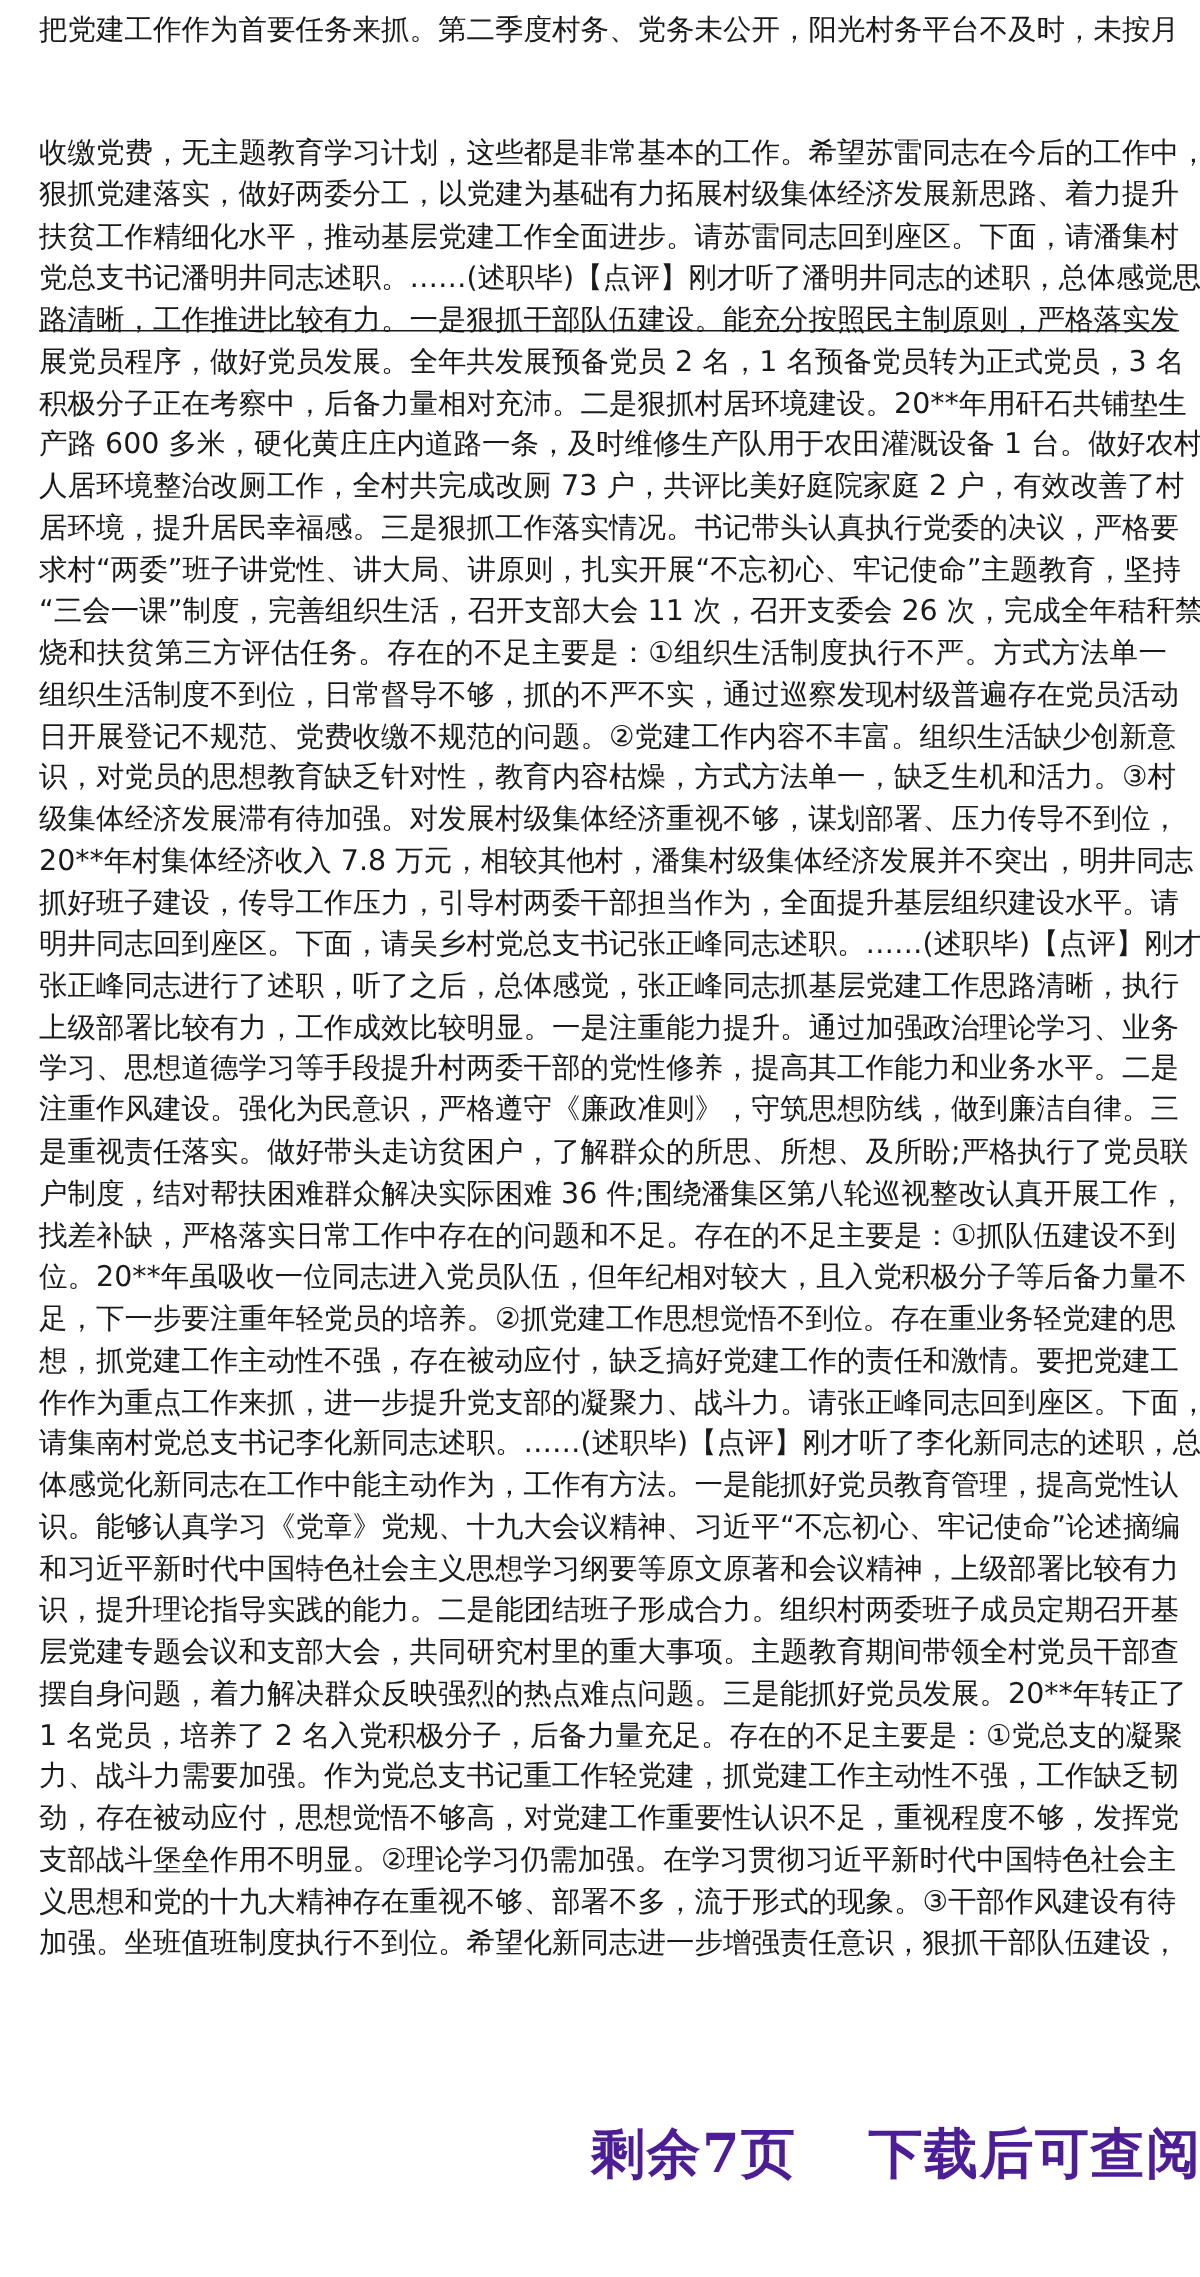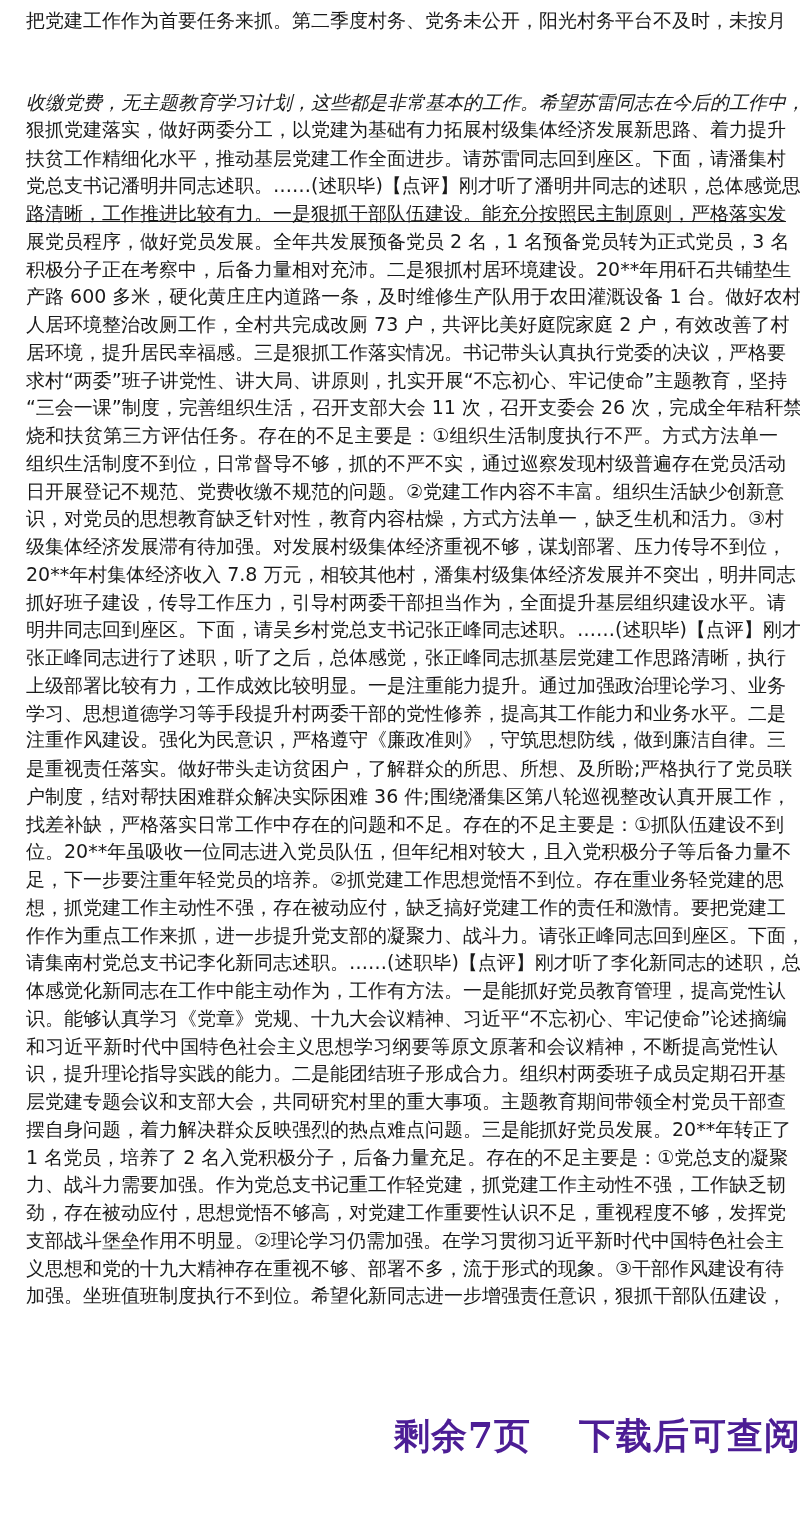--- a/index.html
+++ b/index.html
@@ -15,21 +15,21 @@
   .banner span { display: inline-block; }
   .banner .gap { width: 48px; }
 </style>
 </head>
 <body>
 
 <div class="page">
   <div class="line" style="top:8px;">把党建工作作为首要任务来抓。第二季度村务、党务未公开，阳光村务平台不及时，未按月</div>
 
   <div id="lines">
-      <div class="line" style="top: 90px; font-style: italic;">收缴党费，无主题教育学习计划，这些都是非常基本的工作。希望苏雷同志在今后的工作中，</div>
+      <div class="line" style="top: 90px;">收缴党费，无主题教育学习计划，这些都是非常基本的工作。希望苏雷同志在今后的工作中，</div>
       <div class="line" style="top: 117.75px; font-family: Liberation Serif, serif;">狠抓党建落实，做好两委分工，以党建为基础有力拓展村级集体经济发展新思路、着力提升</div>
       <div class="line" style="top: 145.5px;">扶贫工作精细化水平，推动基层党建工作全面进步。请苏雷同志回到座区。下面，请潘集村</div>
       <div class="line" style="top: 173.25px;">党总支书记潘明井同志述职。……(述职毕)【点评】刚才听了潘明井同志的述职，总体感觉思</div>
       <div class="line" style="top: 201px; text-decoration: underline;">路清晰，工作推进比较有力。一是狠抓干部队伍建设。能充分按照民主制原则，严格落实发</div>
       <div class="line" style="top: 228.75px;">展党员程序，做好党员发展。全年共发展预备党员 2 名，1 名预备党员转为正式党员，3 名</div>
       <div class="line" style="top: 256.5px;">积极分子正在考察中，后备力量相对充沛。二是狠抓村居环境建设。20**年用矸石共铺垫生</div>
       <div class="line" style="top: 284.25px;">产路 600 多米，硬化黄庄庄内道路一条，及时维修生产队用于农田灌溉设备 1 台。做好农村</div>
       <div class="line" style="top: 312px;">人居环境整治改厕工作，全村共完成改厕 73 户，共评比美好庭院家庭 2 户，有效改善了村</div>
       <div class="line" style="top: 339.75px;">居环境，提升居民幸福感。三是狠抓工作落实情况。书记带头认真执行党委的决议，严格要</div>
       <div class="line" style="top: 367.5px;">求村“两委”班子讲党性、讲大局、讲原则，扎实开展“不忘初心、牢记使命”主题教育，坚持</div>
@@ -37,33 +37,33 @@
       <div class="line" style="top: 423px;">烧和扶贫第三方评估任务。存在的不足主要是：①组织生活制度执行不严。方式方法单一</div>
       <div class="line" style="top: 450.75px;">组织生活制度不到位，日常督导不够，抓的不严不实，通过巡察发现村级普遍存在党员活动</div>
       <div class="line" style="top: 478.5px;">日开展登记不规范、党费收缴不规范的问题。②党建工作内容不丰富。组织生活缺少创新意</div>
       <div class="line" style="top: 506.25px;">识，对党员的思想教育缺乏针对性，教育内容枯燥，方式方法单一，缺乏生机和活力。③村</div>
       <div class="line" style="top: 534px;">级集体经济发展滞有待加强。对发展村级集体经济重视不够，谋划部署、压力传导不到位，</div>
       <div class="line" style="top: 561.75px;">20**年村集体经济收入 7.8 万元，相较其他村，潘集村级集体经济发展并不突出，明井同志</div>
       <div class="line" style="top: 589.5px;">抓好班子建设，传导工作压力，引导村两委干部担当作为，全面提升基层组织建设水平。请</div>
       <div class="line" style="top: 617.25px;">明井同志回到座区。下面，请吴乡村党总支书记张正峰同志述职。……(述职毕)【点评】刚才，</div>
       <div class="line" style="top: 645px;">张正峰同志进行了述职，听了之后，总体感觉，张正峰同志抓基层党建工作思路清晰，执行</div>
       <div class="line" style="top: 672.75px;">上级部署比较有力，工作成效比较明显。一是注重能力提升。通过加强政治理论学习、业务</div>
-      <div class="line" style="top: 700.5px;">学习、思想道德学习等手段提升村两委干部的党性修养，提高其工作能力和业务水平。二是</div>
+      <div class="line" style="top: 700.5px; font-family: Liberation Mono, monospace;">学习、思想道德学习等手段提升村两委干部的党性修养，提高其工作能力和业务水平。二是</div>
       <div class="line" style="top: 728.25px; font-family: Liberation Serif, serif;">注重作风建设。强化为民意识，严格遵守《廉政准则》，守筑思想防线，做到廉洁自律。三</div>
       <div class="line" style="top: 756px;">是重视责任落实。做好带头走访贫困户，了解群众的所思、所想、及所盼;严格执行了党员联</div>
       <div class="line" style="top: 783.75px;">户制度，结对帮扶困难群众解决实际困难 36 件;围绕潘集区第八轮巡视整改认真开展工作，</div>
       <div class="line" style="top: 811.5px;">找差补缺，严格落实日常工作中存在的问题和不足。存在的不足主要是：①抓队伍建设不到</div>
       <div class="line" style="top: 839.25px;">位。20**年虽吸收一位同志进入党员队伍，但年纪相对较大，且入党积极分子等后备力量不</div>
       <div class="line" style="top: 867px;">足，下一步要注重年轻党员的培养。②抓党建工作思想觉悟不到位。存在重业务轻党建的思</div>
       <div class="line" style="top: 894.75px;">想，抓党建工作主动性不强，存在被动应付，缺乏搞好党建工作的责任和激情。要把党建工</div>
       <div class="line" style="top: 922.5px;">作作为重点工作来抓，进一步提升党支部的凝聚力、战斗力。请张正峰同志回到座区。下面，</div>
       <div class="line" style="top: 950.25px;">请集南村党总支书记李化新同志述职。……(述职毕)【点评】刚才听了李化新同志的述职，总</div>
       <div class="line" style="top: 978px;">体感觉化新同志在工作中能主动作为，工作有方法。一是能抓好党员教育管理，提高党性认</div>
       <div class="line" style="top: 1005.75px;">识。能够认真学习《党章》党规、十九大会议精神、习近平“不忘初心、牢记使命”论述摘编</div>
-      <div class="line" style="top: 1033.5px;">和习近平新时代中国特色社会主义思想学习纲要等原文原著和会议精神，不断提高党性认</div>
+      <div class="line" style="top: 1033.5px;">和习近平新时代中国特色社会主义思想学习纲要等原文原著和会议精神，上级部署比较有力</div>
       <div class="line" style="top: 1061.25px;">识，提升理论指导实践的能力。二是能团结班子形成合力。组织村两委班子成员定期召开基</div>
       <div class="line" style="top: 1089px;">层党建专题会议和支部大会，共同研究村里的重大事项。主题教育期间带领全村党员干部查</div>
       <div class="line" style="top: 1116.75px;">摆自身问题，着力解决群众反映强烈的热点难点问题。三是能抓好党员发展。20**年转正了</div>
       <div class="line" style="top: 1144.5px;">1 名党员，培养了 2 名入党积极分子，后备力量充足。存在的不足主要是：①党总支的凝聚</div>
       <div class="line" style="top: 1172.25px;">力、战斗力需要加强。作为党总支书记重工作轻党建，抓党建工作主动性不强，工作缺乏韧</div>
       <div class="line" style="top: 1200px;">劲，存在被动应付，思想觉悟不够高，对党建工作重要性认识不足，重视程度不够，发挥党</div>
       <div class="line" style="top: 1227.75px;">支部战斗堡垒作用不明显。②理论学习仍需加强。在学习贯彻习近平新时代中国特色社会主</div>
       <div class="line" style="top: 1255.5px;">义思想和党的十九大精神存在重视不够、部署不多，流于形式的现象。③干部作风建设有待</div>
       <div class="line last" style="top: 1283.25px;">加强。坐班值班制度执行不到位。希望化新同志进一步增强责任意识，狠抓干部队伍建设，</div>
     </div>

